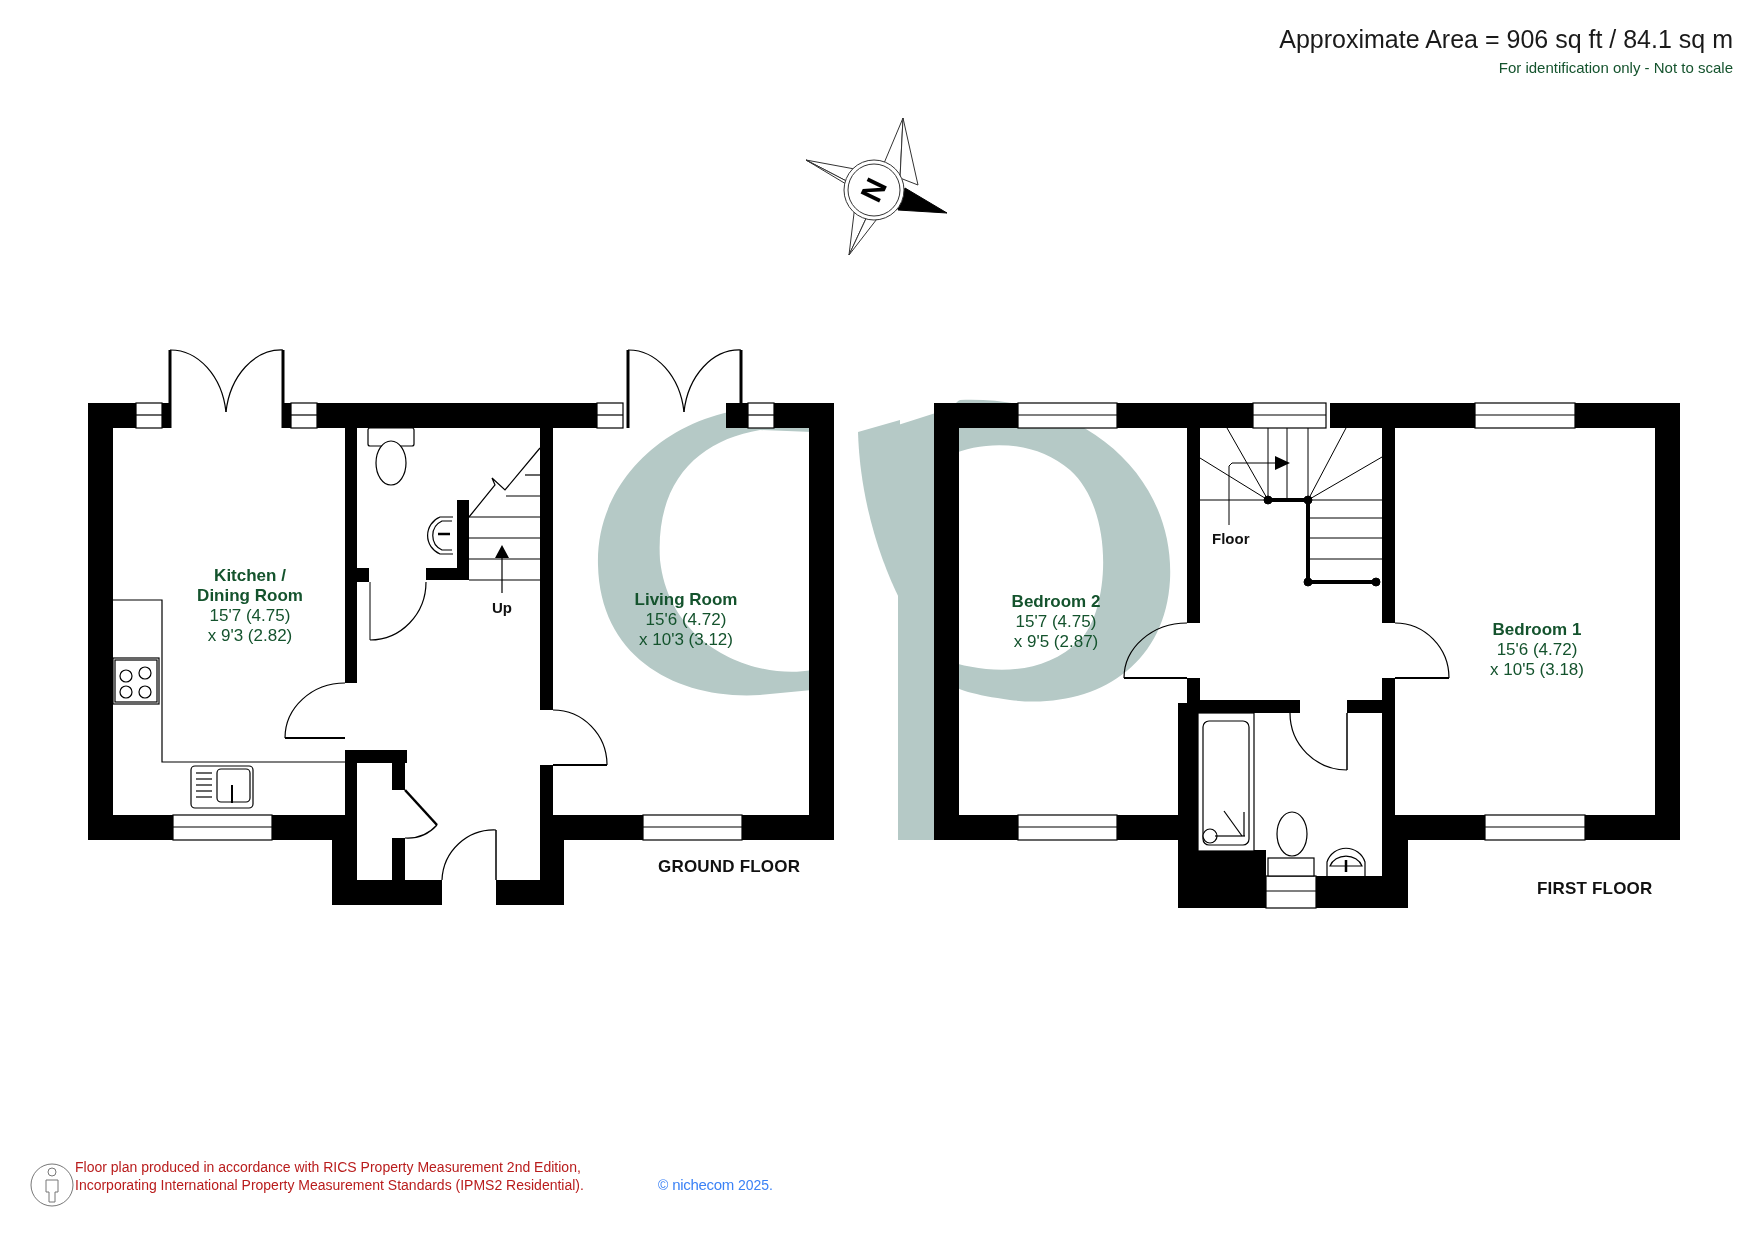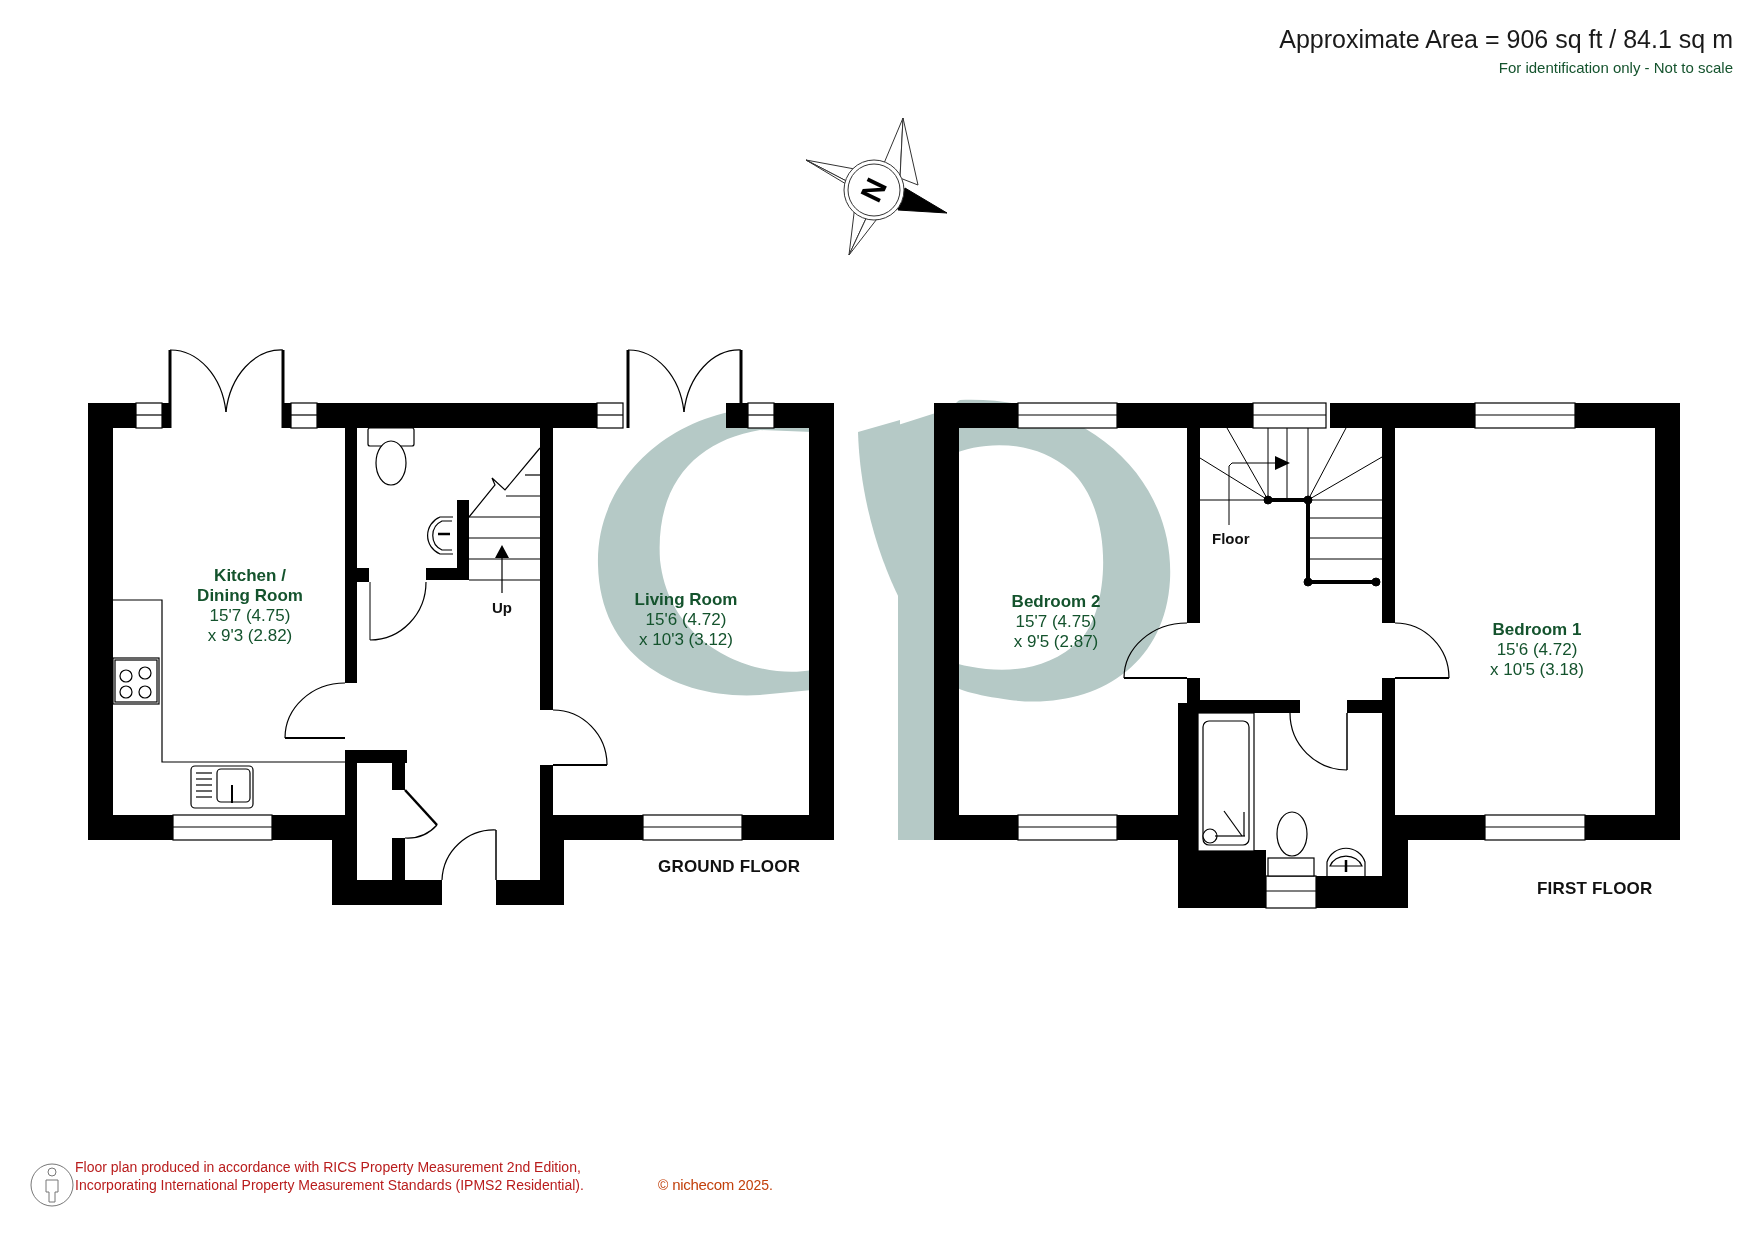--- a/index.html
+++ b/index.html
@@ -9,21 +9,21 @@
   .area-title { font-size:25px; color:#1a1a1a; line-height:30px; white-space:nowrap; }
   .area-note { font-size:15px; color:#14532d; margin-top:5px; line-height:18px; white-space:nowrap; }
   svg.plan { position:absolute; left:0; top:0; }
   .room-label { position:absolute; text-align:center; transform:translateX(-50%); line-height:20px; font-size:17px; color:#14532d; white-space:nowrap; }
   .room-label .name { font-weight:bold; }
   .floor-label { position:absolute; font-weight:bold; font-size:17px; letter-spacing:0.2px; color:#111; white-space:nowrap; }
   .small-label { position:absolute; font-weight:bold; font-size:15px; color:#111; }
   .footer { left:30px; top:1158px; }
   .footer-icon { position:absolute; left:0; top:0; }
   .footer-text { position:absolute; left:45px; top:0; font-size:14px; color:#b91c1c; line-height:18px; white-space:nowrap; }
-  .copyright { position:absolute; left:628px; top:18px; font-size:14px; color:#c2410c; white-space:nowrap; }
+  .copyright { position:absolute; left:628px; top:18px; font-size:14px; color:#3b82f6; white-space:nowrap; }
   .copyright .brand { font-size:15px; letter-spacing:-0.3px; }
 </style>
 </head>
 <body>
 
 <div class="abs header-area">
   <div class="area-title">Approximate Area = 906 sq ft / 84.1 sq m</div>
   <div class="area-note">For identification only - Not to scale</div>
 </div>
 

